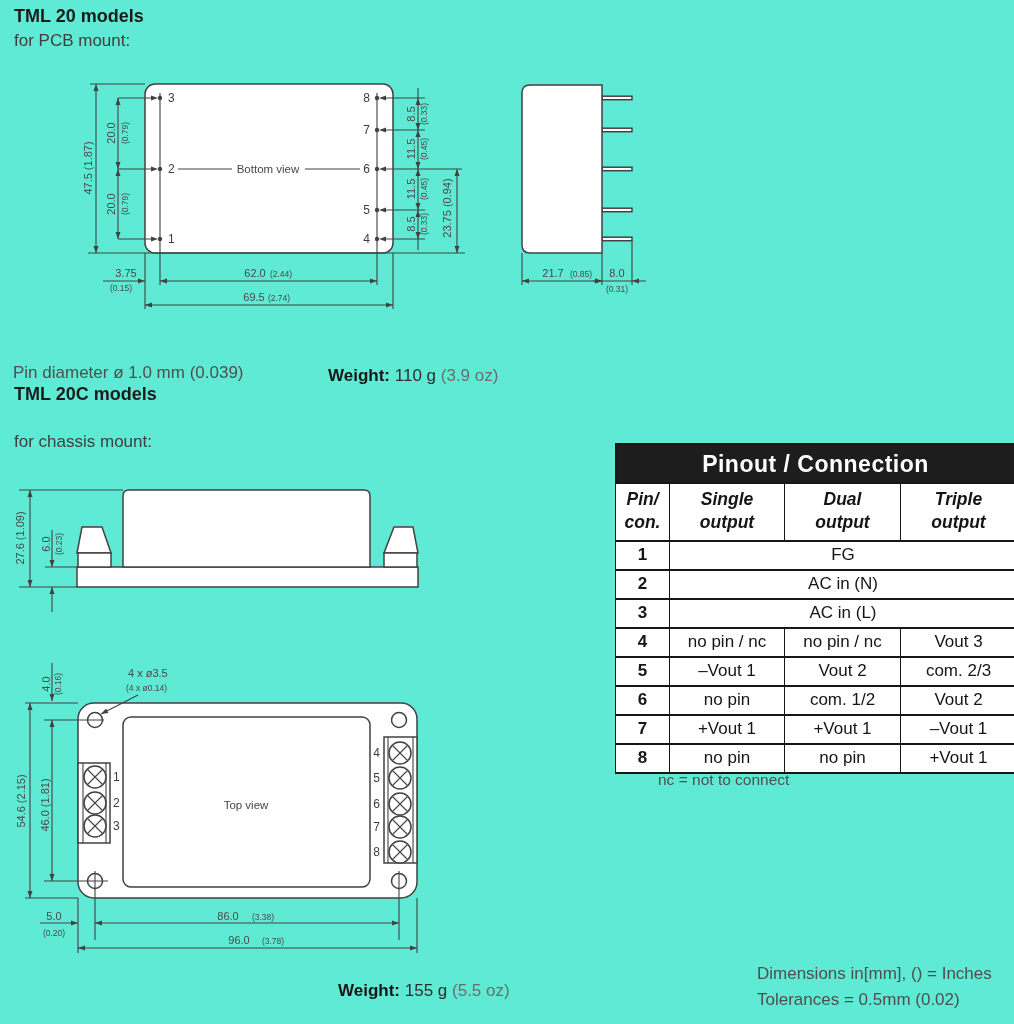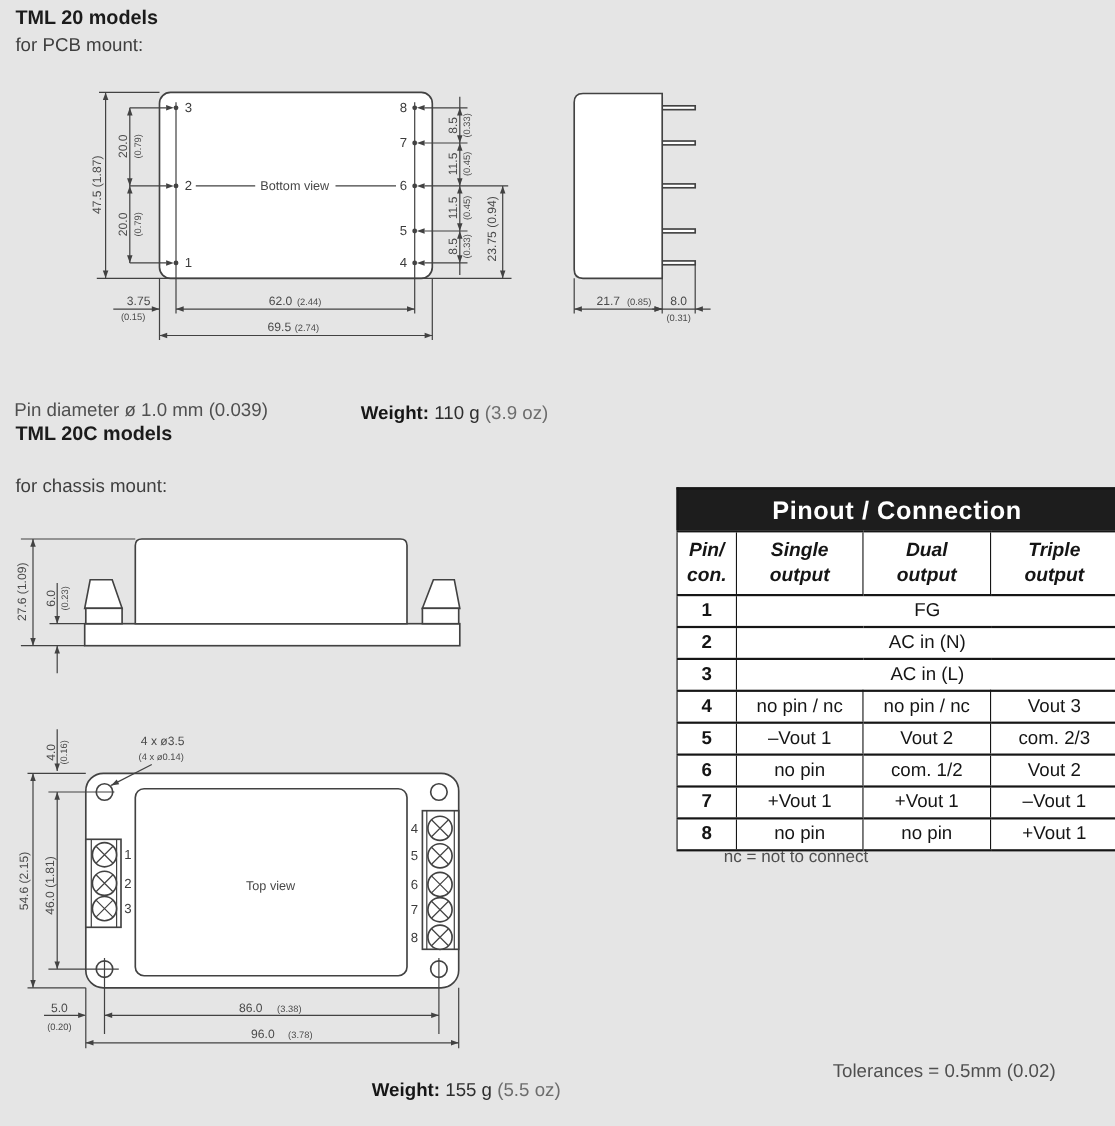--- a/index.html
+++ b/index.html
@@ -1,16 +1,16 @@
 <!DOCTYPE html>
 <html><head>
 <meta charset="utf-8">
 <style>
   html,body { margin:0; padding:0; background:#ffffff; }
-  .page { position:relative; width:1014px; height:1024px; background:#e5e5e5;
+  .page { position:relative; width:1014px; height:1024px; background:#5eead4;
           font-family:"Liberation Sans", sans-serif; overflow:hidden; }
   .abs { position:absolute; }
   .h1 { font-size:18px; font-weight:bold; color:#1b1b1b; }
   .hsub { font-size:17px; color:#3f3f3f; }
   .note { font-size:17px; color:#4f4f4f; }
   .weight { font-size:17px; color:#2e2e2e; white-space:nowrap; }
   .weight .wl { font-weight:bold; color:#161616; }
   .weight .wi { color:#6d6d6d; }
   .footer { font-size:17px; color:#4f4f4f; line-height:26px; }
   .ncnote { font-size:15.5px; color:#4f4f4f; }
@@ -342,16 +342,17 @@
     </table>
   </div>
   <div class="abs ncnote" style="left:658px; top:771px;">nc = not to connect</div>
 
   <div class="abs weight" style="left:338px; top:981px;">
     <span class="wl">Weight:</span>
     <span>155 g</span>
     <span class="wi">(5.5 oz)</span>
   </div>
   <div class="abs footer" style="left:757px; top:961px;">
+    <div>Dimensions in[mm], () = Inches</div>
     <div>Tolerances = 0.5mm (0.02)</div>
   </div>
 
 </div>
 
 </body></html>

